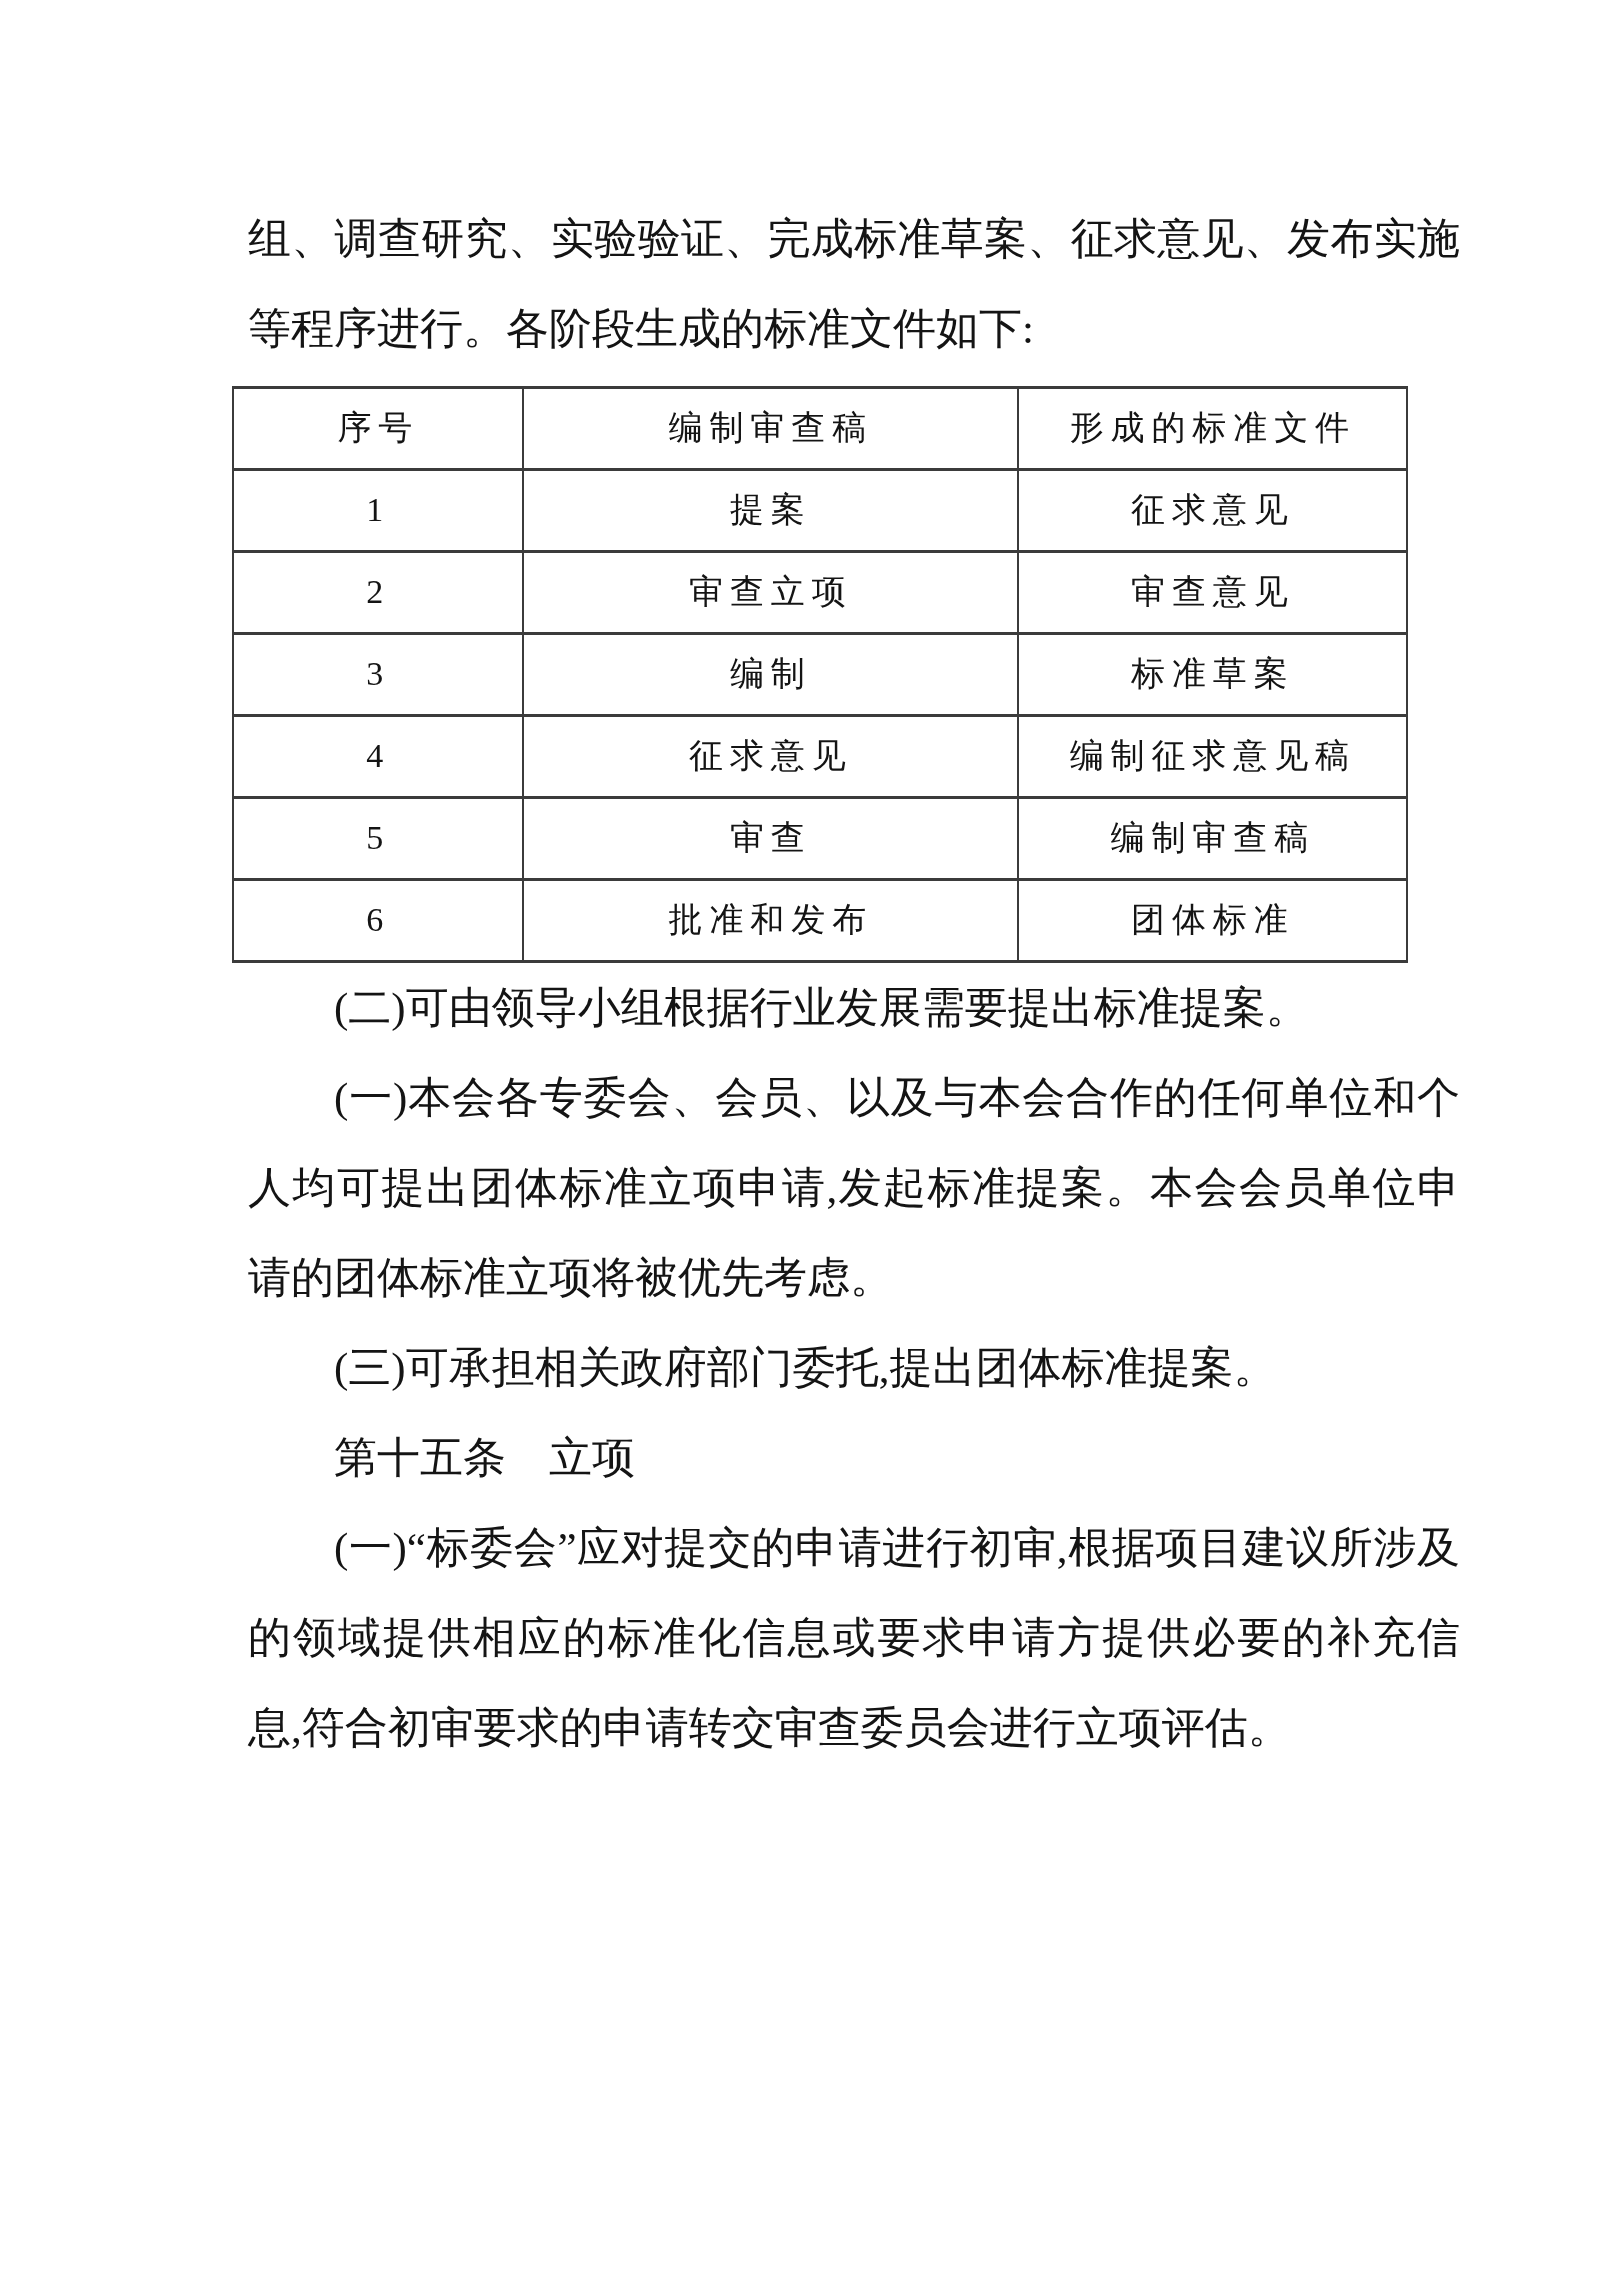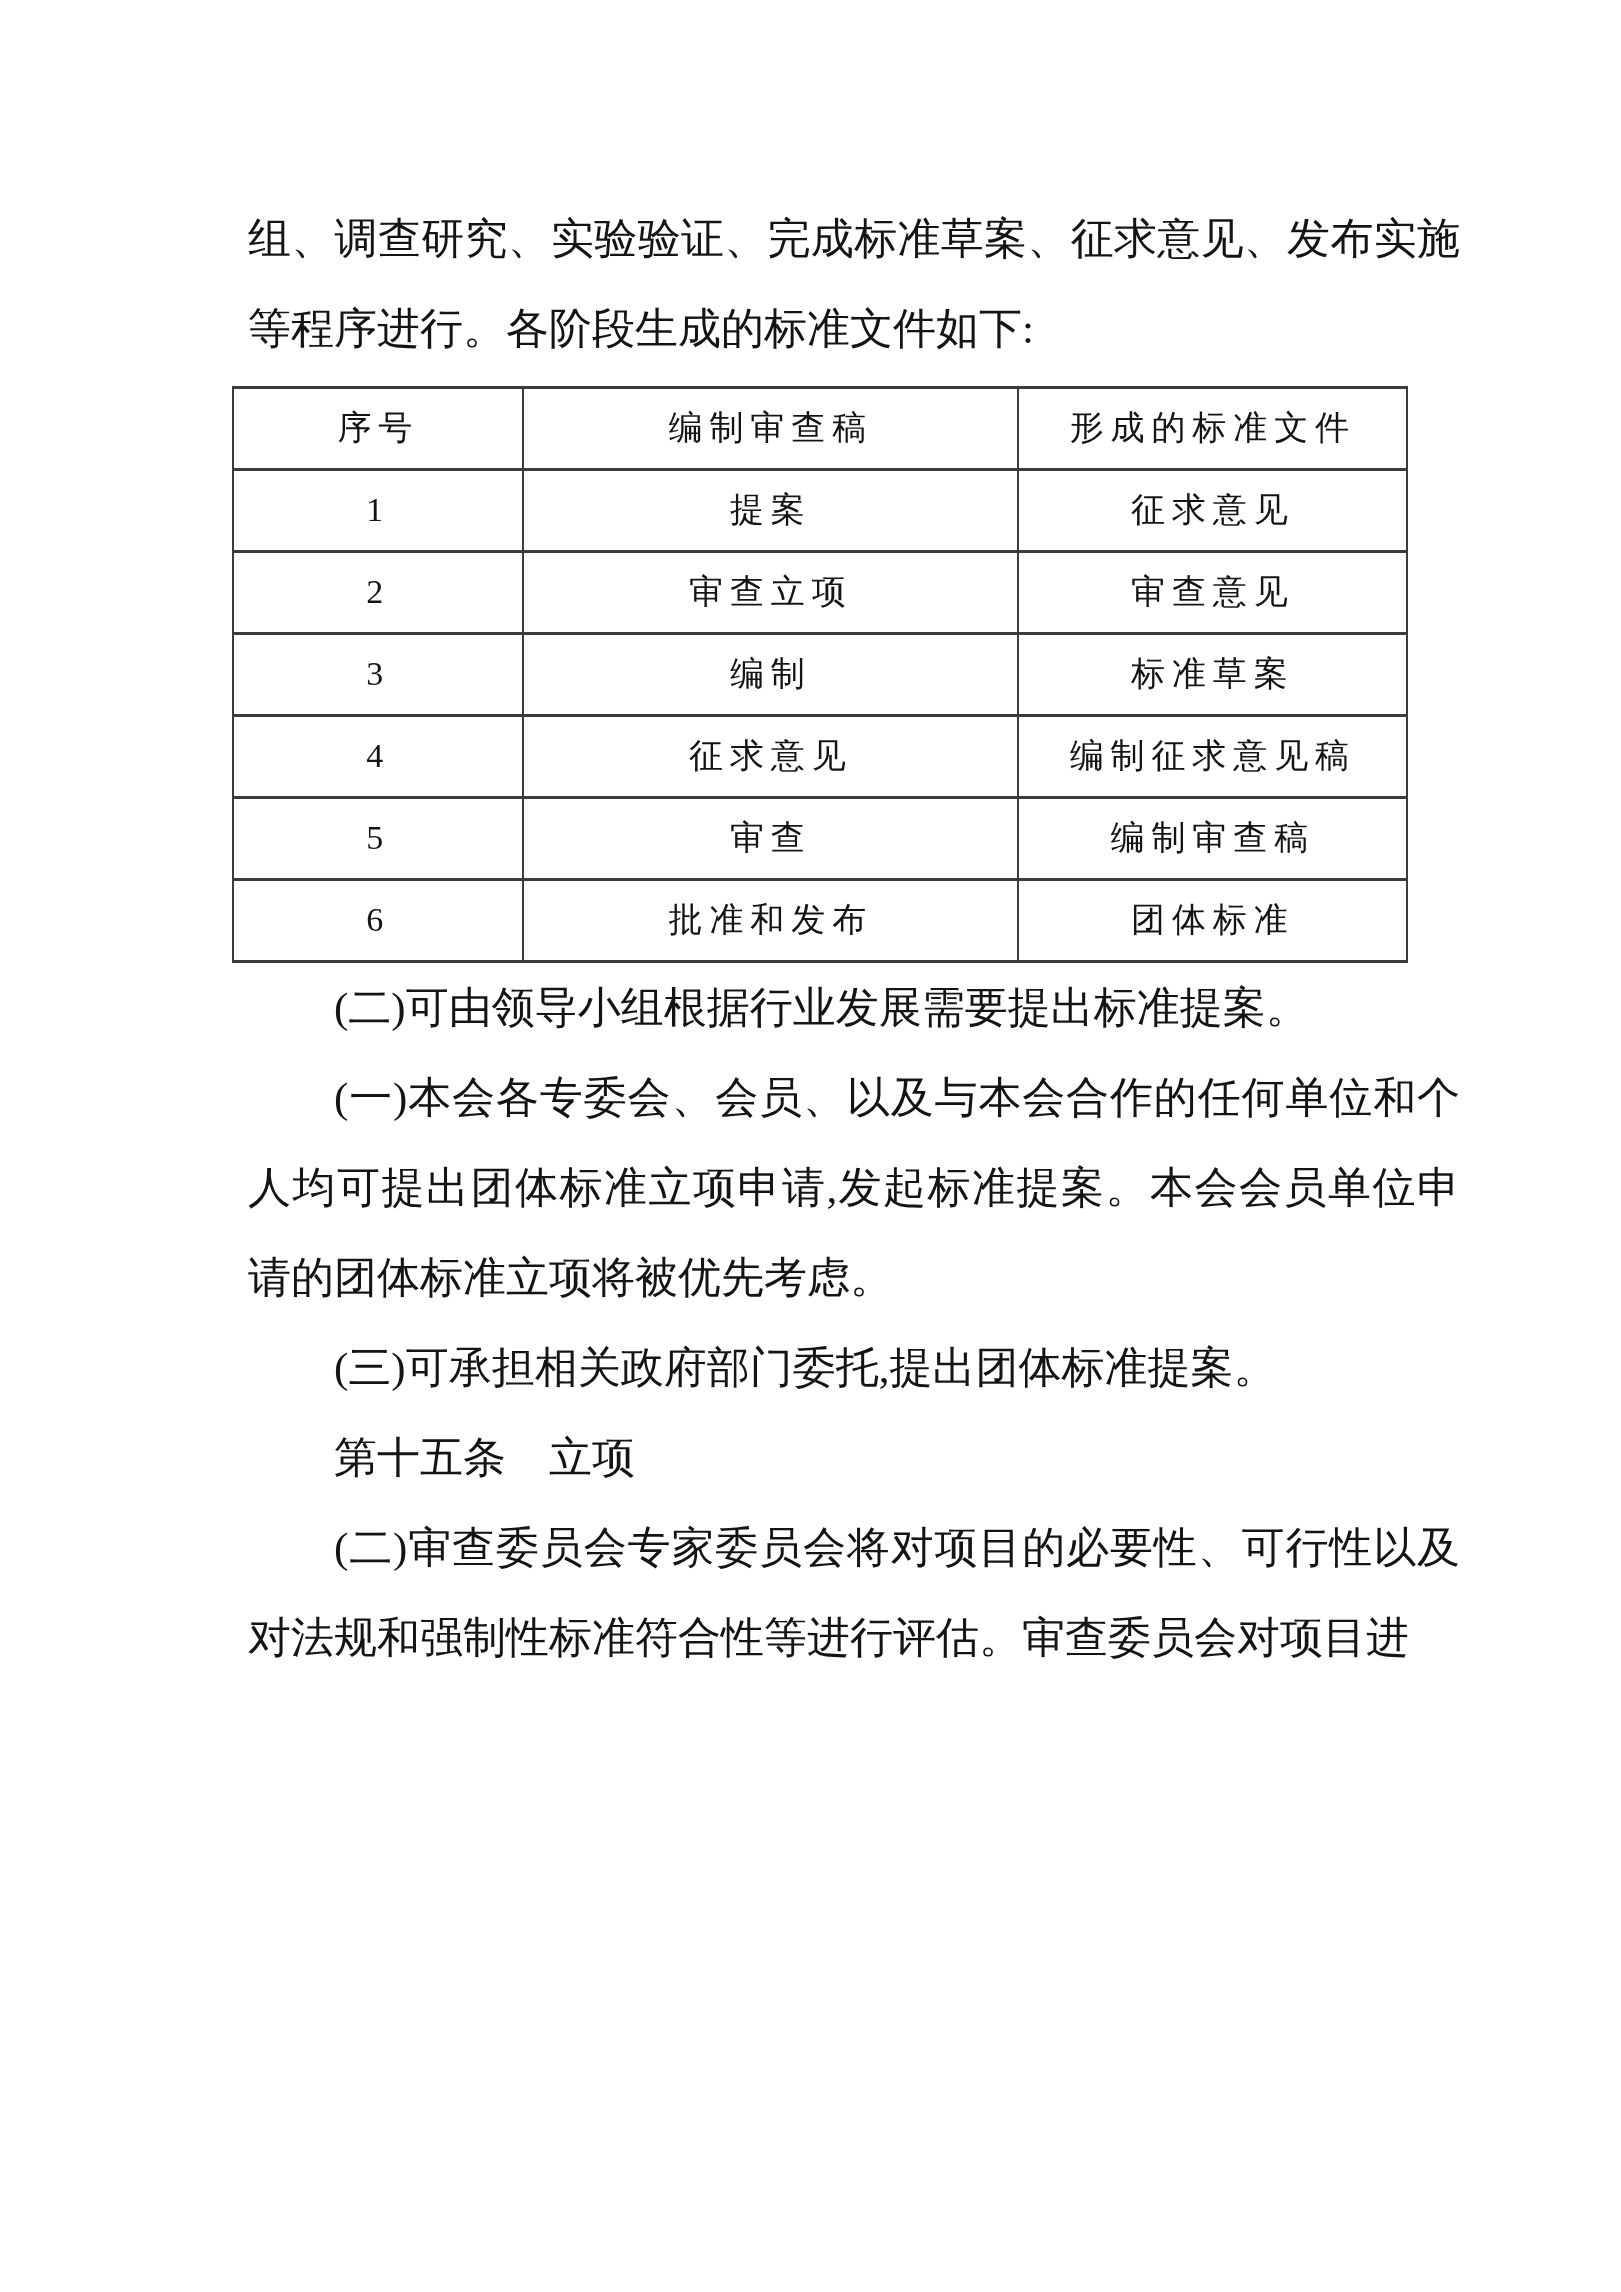--- a/index.html
+++ b/index.html
@@ -108,17 +108,17 @@
 
 
   <p class="indent">(二)可由领导小组根据行业发展需要提出标准提案。</p>
 
   <p class="indent">(一)本会各专委会、会员、以及与本会合作的任何单位和个人均可提出团体标准立项申请,发起标准提案。本会会员单位申请的团体标准立项将被优先考虑。</p>
 
   <p class="indent">(三)可承担相关政府部门委托,提出团体标准提案。</p>
 
   <p class="heading">第十五条　立项</p>
 
+  <p class="indent">(一)“标委会”应对提交的申请进行初审,根据项目建议所涉及的领域提供相应的标准化信息或要求申请方提供必要的补充信息,符合初审要求的申请转交审查委员会进行立项评估。</p>
 
-  <p class="indent">(二)审查委员会专家委员会将对项目的必要性、可行性以及对法规和强制性标准符合性等进行评估。审查委员会对项目进</p>
 
 </div>
 
 
 </body></html>

